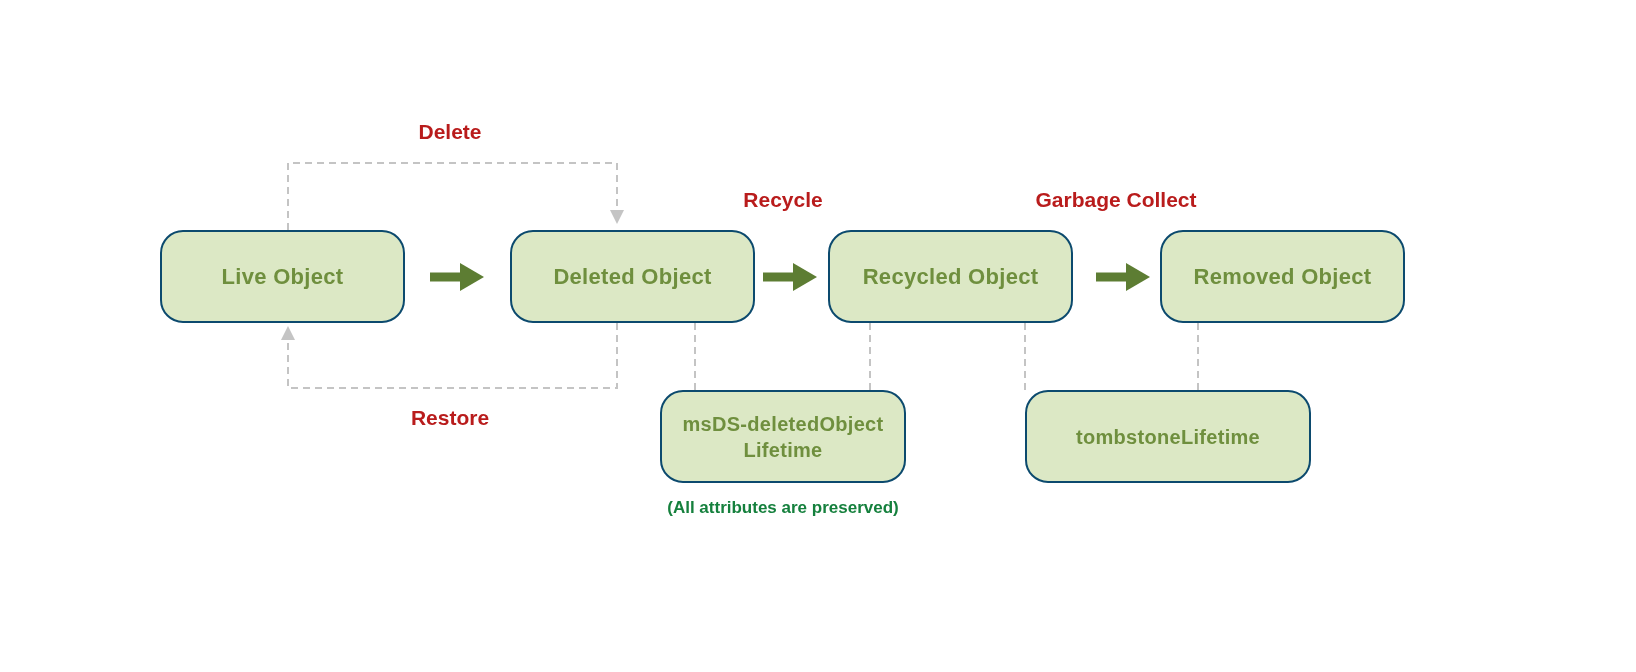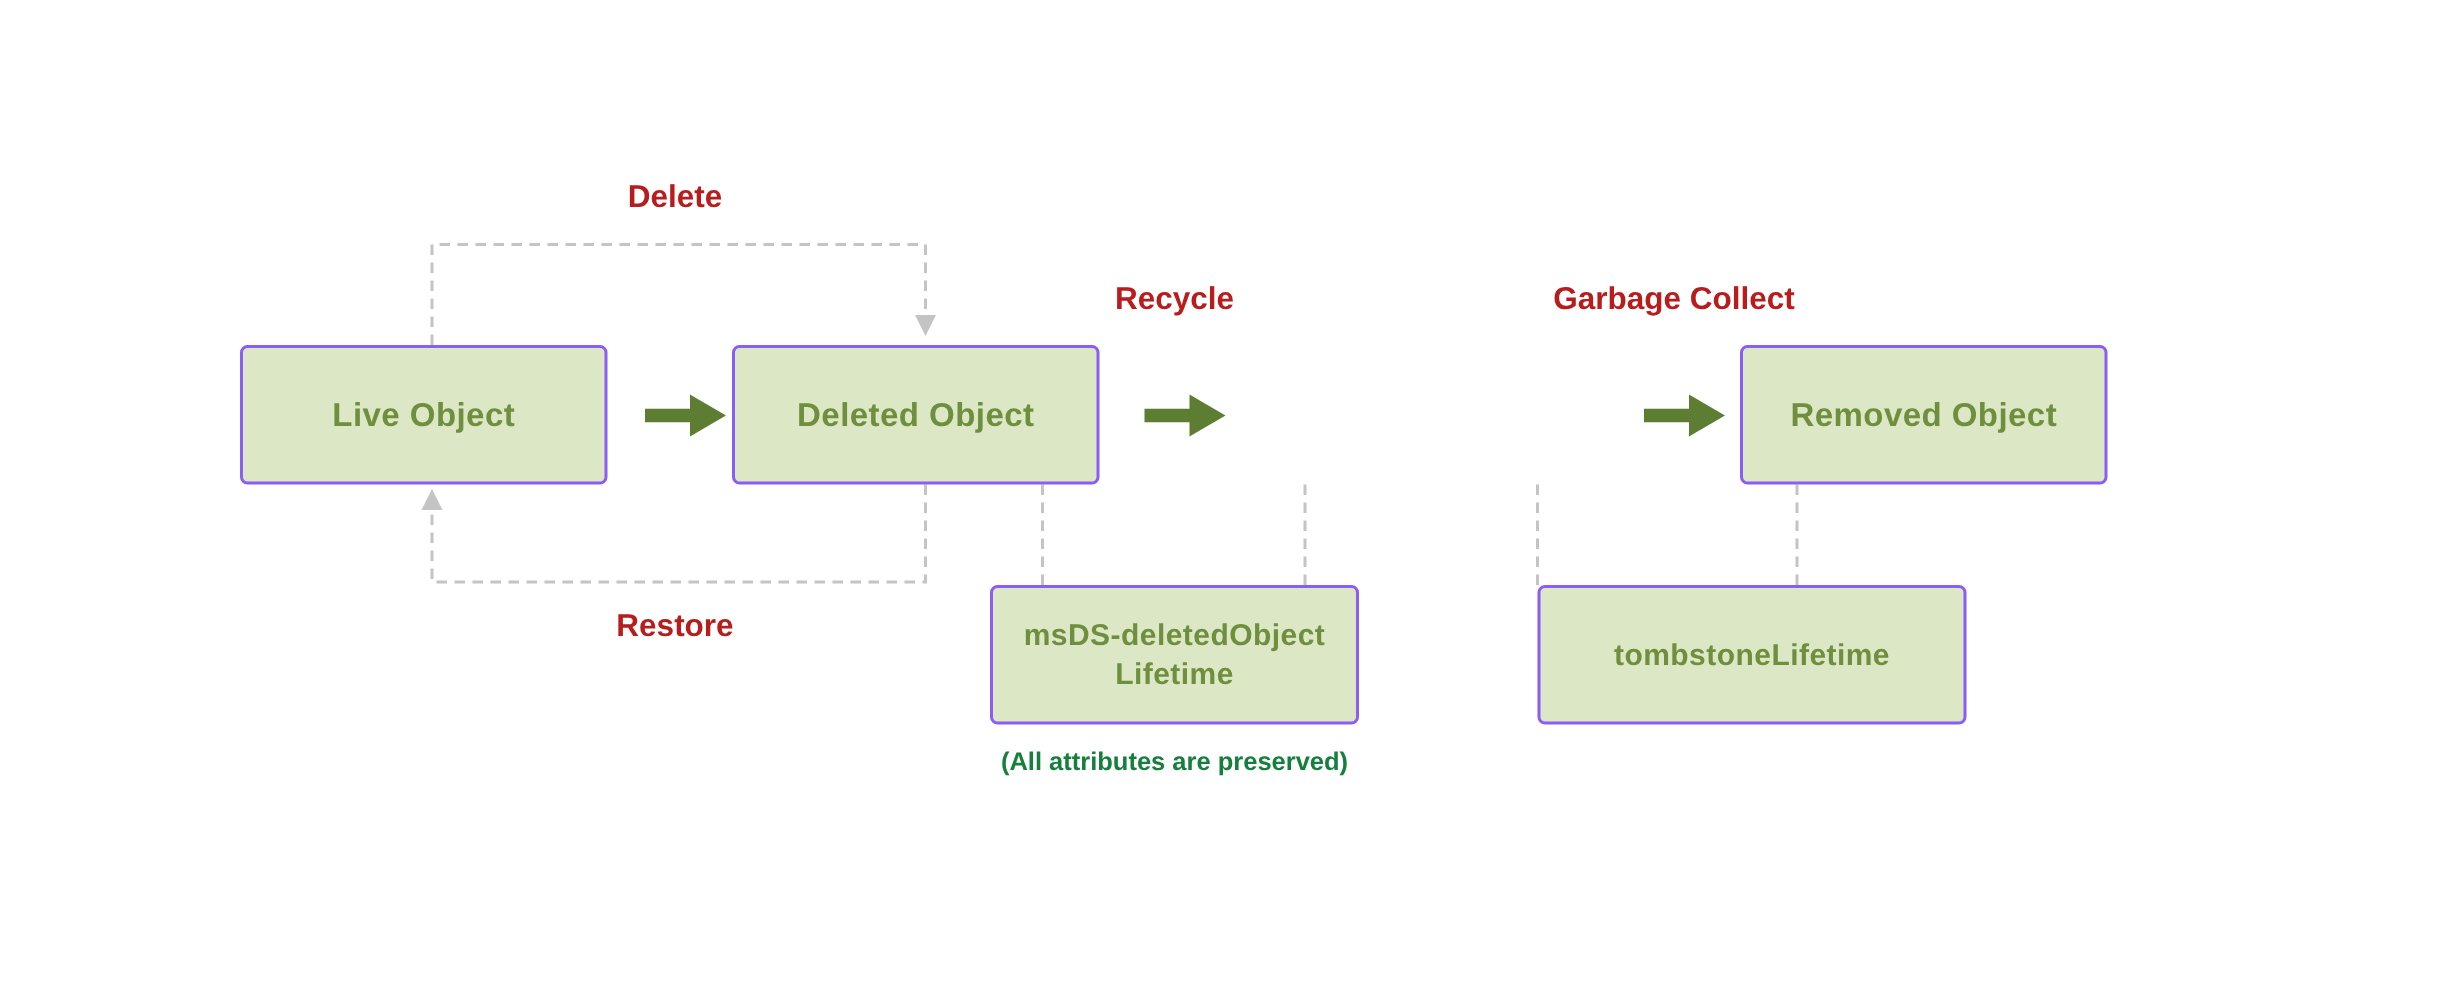--- a/index.html
+++ b/index.html
@@ -21,35 +21,35 @@
     top: 0;
     width: 1636px;
     height: 672px;
     pointer-events: none;
   }
   .node {
     position: absolute;
     width: 245px;
     height: 93px;
     background: #dce8c5;
-    border: 2px solid #8b5cf6;
-    border-radius: 5px;
+    border: 2px solid #0c4a6e;
+    border-radius: 23px;
     display: flex;
     align-items: center;
     justify-content: center;
     text-align: center;
     font-weight: bold;
     font-size: 22px;
     color: #6f8f3e;
     letter-spacing: 0.3px;
     box-sizing: border-box;
   }
   .node.main { top: 230px; }
   .node.live { left: 160px; }
-  .node.deleted { left: 488px; align-items: center; }
+  .node.deleted { left: 510px; align-items: center; }
   .node.recycled { left: 828px; }
   .node.removed { left: 1160px; }
 
   .node.lifetime {
     top: 390px;
     font-size: 20px;
     line-height: 1.3;
     padding: 0 20px;
   }
   .node.msds { left: 660px; width: 246px; }
@@ -110,20 +110,23 @@
       <polygon points="1126,263 1126,291 1150,277" fill="#5d7d33"></polygon>
     </g>
   </svg>
 
   <div class="node main live">
     <span>Live Object</span>
   </div>
   <div class="node main deleted">
     <span>Deleted Object</span>
   </div>
+  <div class="node main recycled">
+    <span>Recycled Object</span>
+  </div>
   <div class="node main removed">
     <span>Removed Object</span>
   </div>
 
   <div class="node lifetime msds">
     <span>msDS-deletedObject Lifetime</span>
   </div>
   <div class="node lifetime tombstone">
     <span>tombstoneLifetime</span>
   </div>

